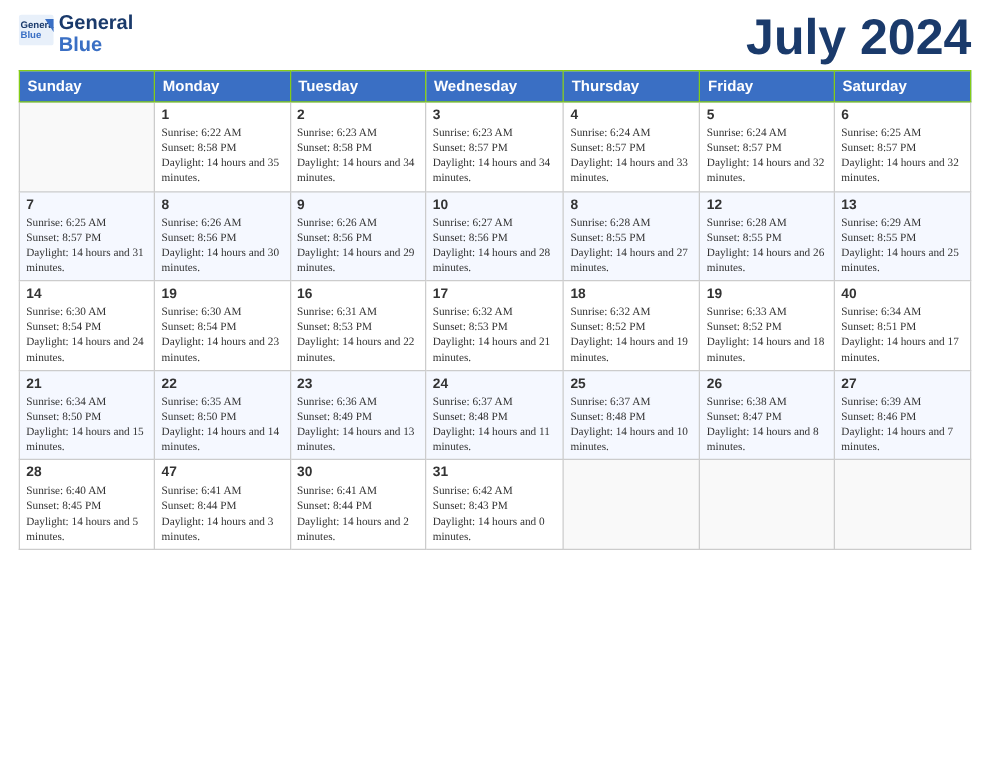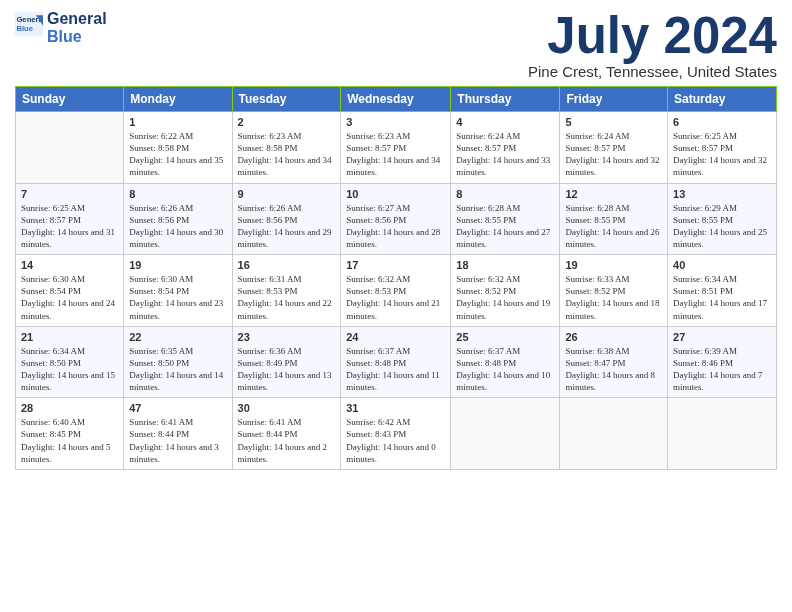--- a/index.html
+++ b/index.html
@@ -4,21 +4,21 @@
   <style>
     * { box-sizing: border-box; margin: 0; padding: 0; }
     body { font-family: Arial, sans-serif; background: #fff; width: 792px; min-height: 612px; padding: 10px 15px; }
     
     .header-area { display: flex; justify-content: space-between; align-items: flex-start; margin-bottom: 6px; }
     
     .logo { display: flex; align-items: center; }
     .logo-icon { width: 28px; height: 28px; margin-right: 4px; position: relative; top: -4px; }
     
     .title-area { text-align: right; }
-    .month-title { font-size: 51px; font-weight: bold; color: #1a3a6b; line-height: 1; }
+    .month-title { font-size: 40px; font-weight: bold; color: #1a3a6b; line-height: 1; }
     .location-title { font-size: 15px; color: #333; margin-top: 2px; }
     
     .calendar { width: 100%; border-collapse: collapse; }
     
     .calendar th {
       background-color: #3a6fc4;
       color: #fff;
       font-size: 12px;
       font-weight: bold;
       text-align: left;
@@ -64,21 +64,20 @@
       <text x="2" y="27" font-size="11" font-weight="bold" fill="#3a6fc4">Blue</text>
       <polygon points="30,5 40,5 40,20" fill="#3a6fc4"></polygon>
     </svg>
     <div style="display:flex; flex-direction:column; line-height:1.1;">
       <span style="font-size:16px; font-weight:bold; color:#1a3a6b;">General</span>
       <span style="font-size:16px; font-weight:bold; color:#3a6fc4;">Blue</span>
     </div>
   </div>
   <div class="title-area">
     <div class="month-title">July 2024</div>
-    <div class="location-title">Pine Crest, Tennessee, United States</div>
   </div>
 </div>
 
 <table class="calendar">
   <thead>
     <tr id="header-row">
         <th>Sunday</th>
         <th>Monday</th>
         <th>Tuesday</th>
         <th>Wednesday</th>

